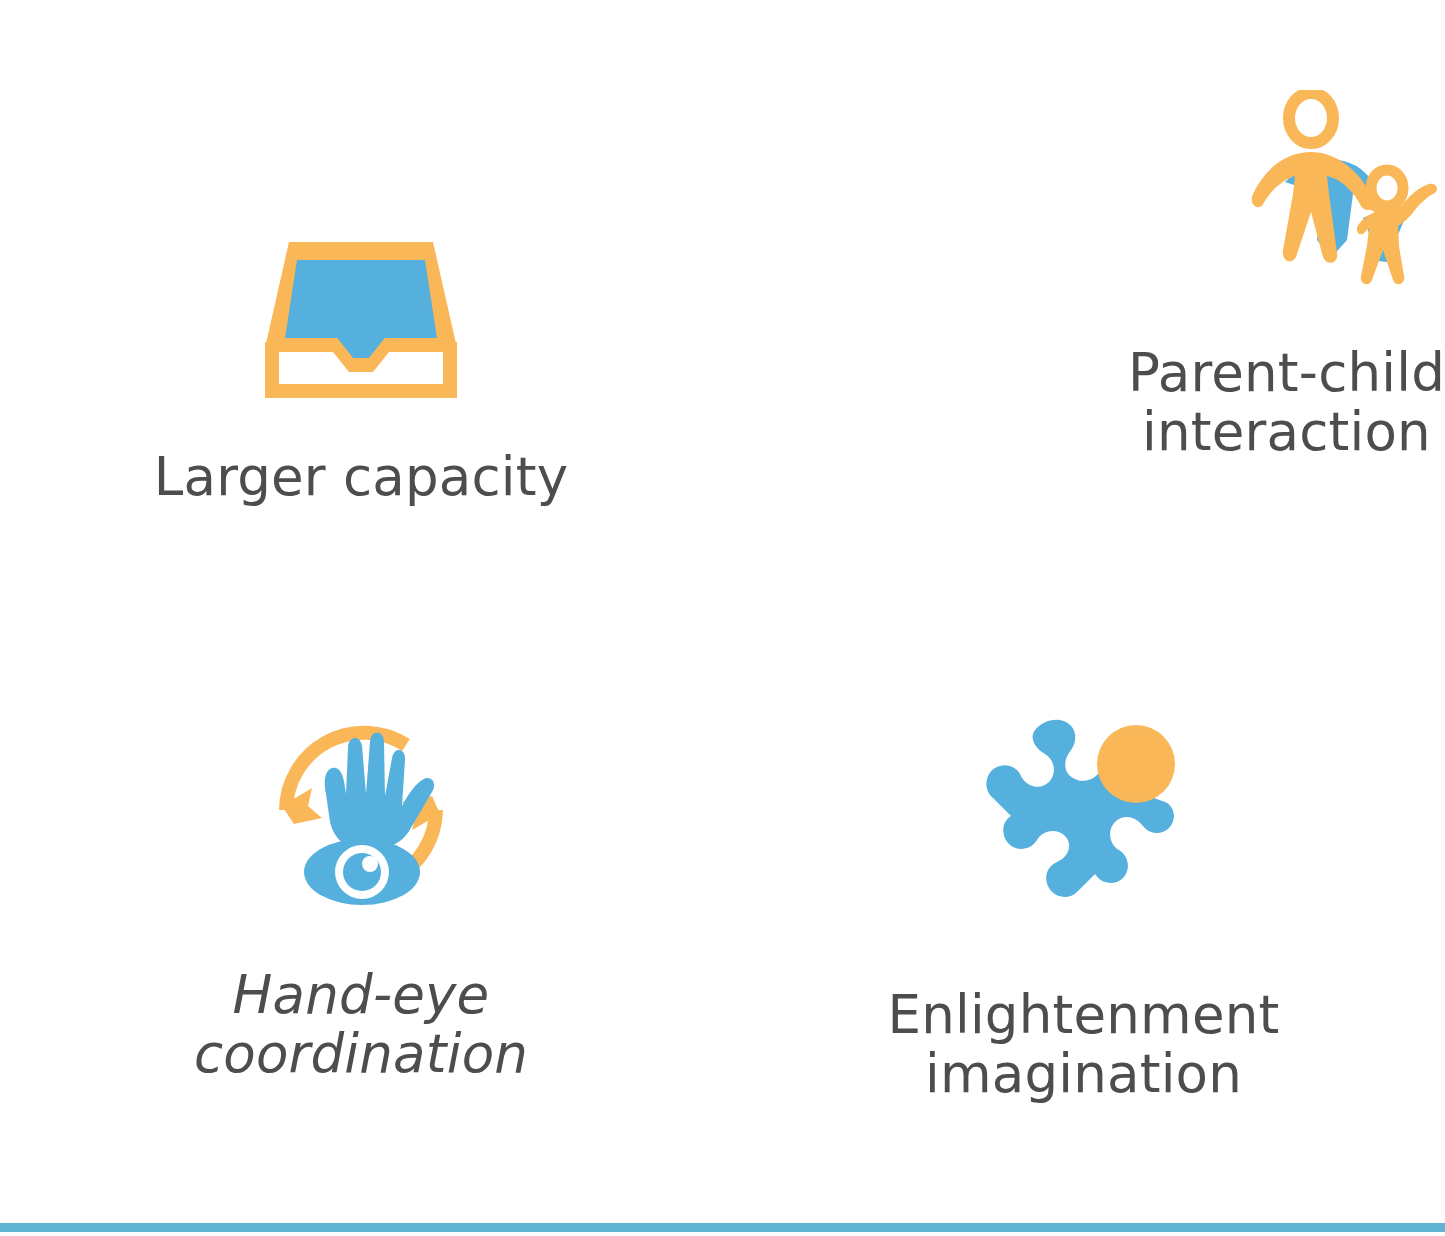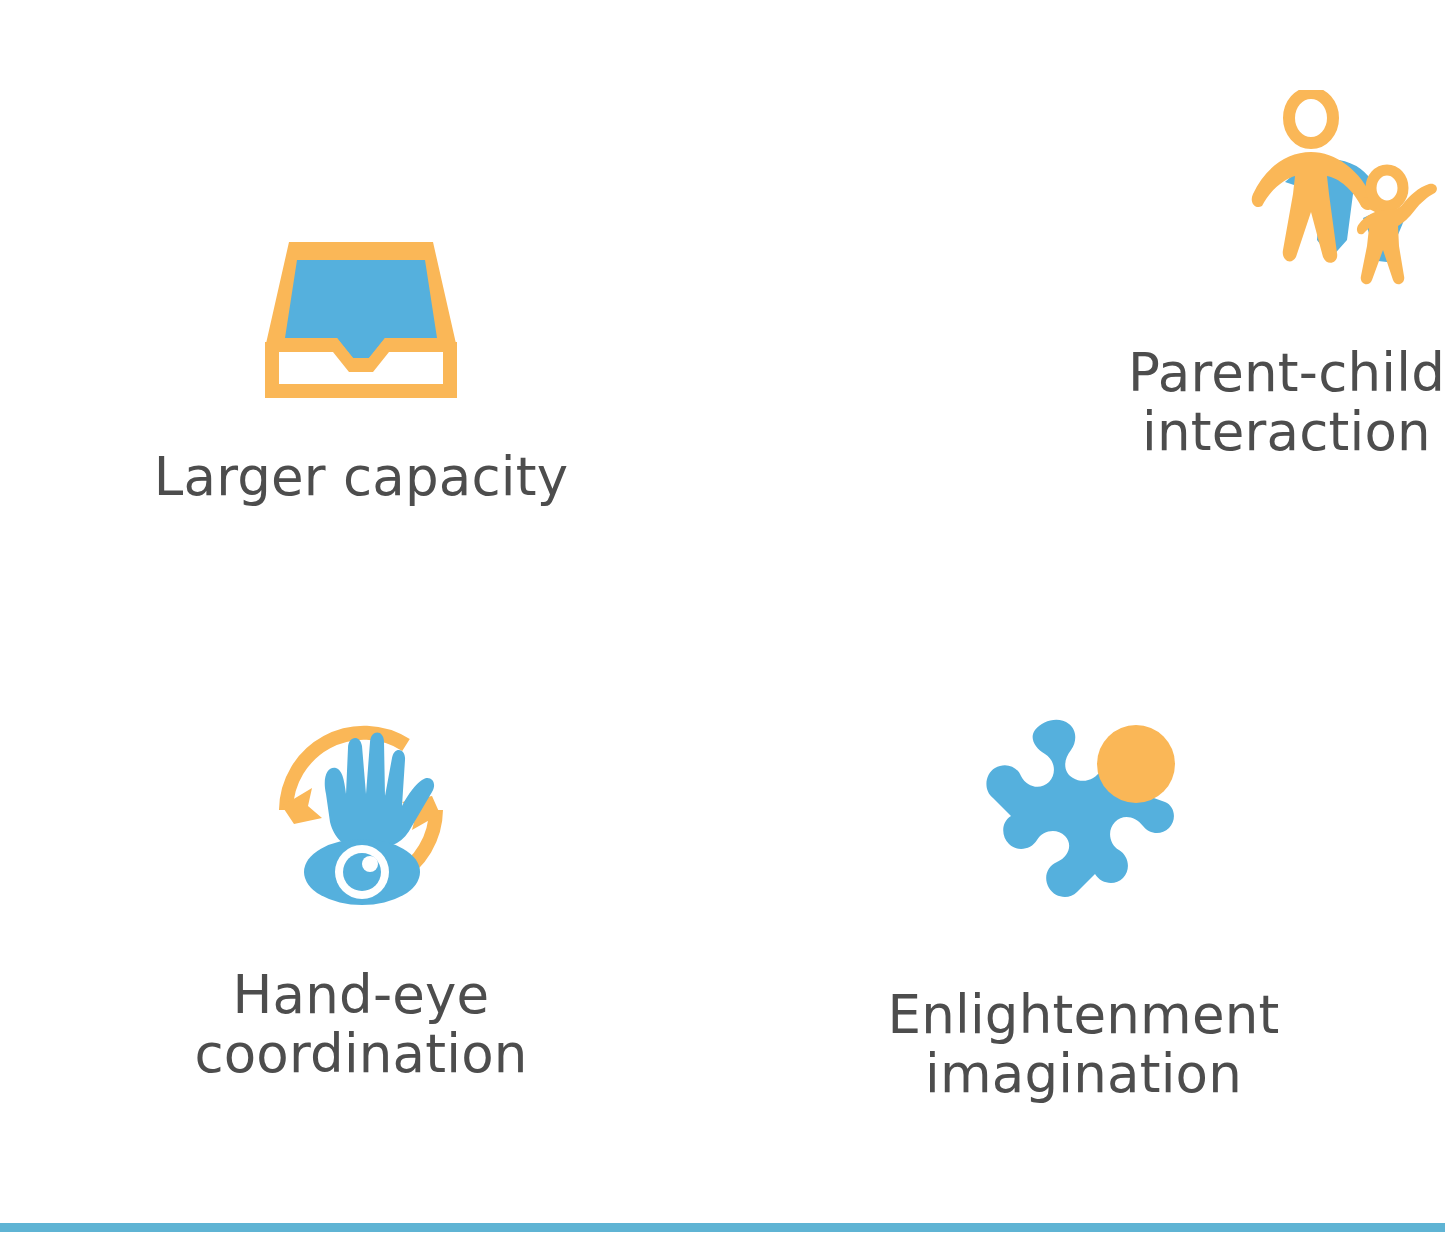--- a/index.html
+++ b/index.html
@@ -29,21 +29,21 @@
     grid-template-rows: 610px 570px;
   }
   .feature-cell {
     display: flex;
     flex-direction: column;
     align-items: center;
   }
   
   .cell-capacity   { padding-top: 238px; }
   .cell-parent     { padding-top: 90px; align-items: flex-end; }
-  .cell-handeye    { padding-top: 92px;  }
+  .cell-handeye    { padding-top: 92px; font-style: italic;  }
   .cell-imagine    { padding-top: 92px;  }
 
   .icon-box {
     display: block;
   }
   .icon-box svg { display: block; }
 
   .feature-label {
     color: #4d4d4d;
     font-family: "DejaVu Sans", "Liberation Sans", sans-serif;

